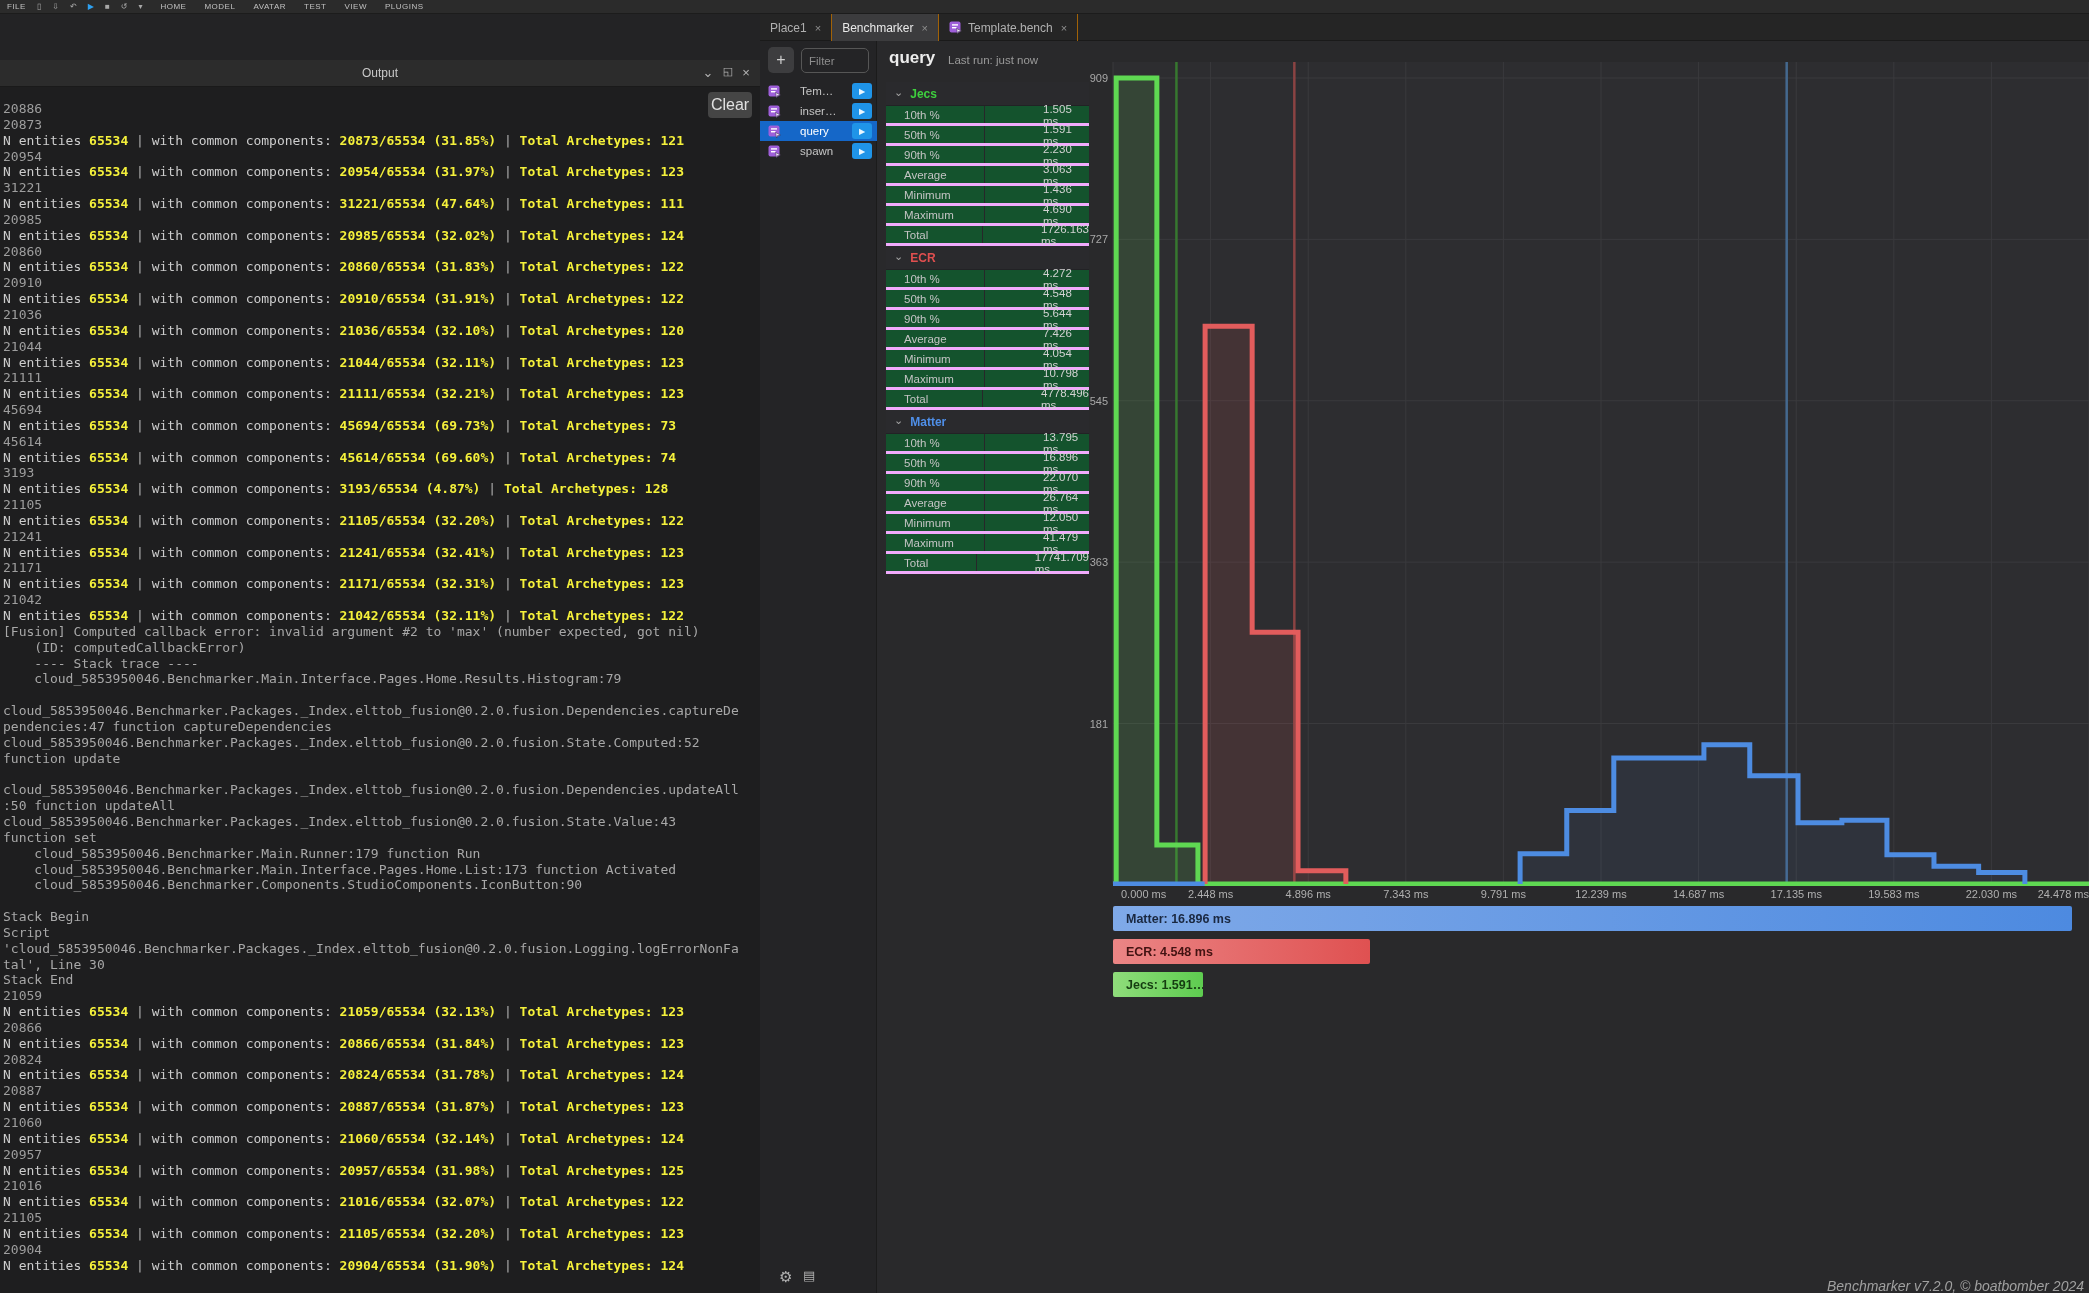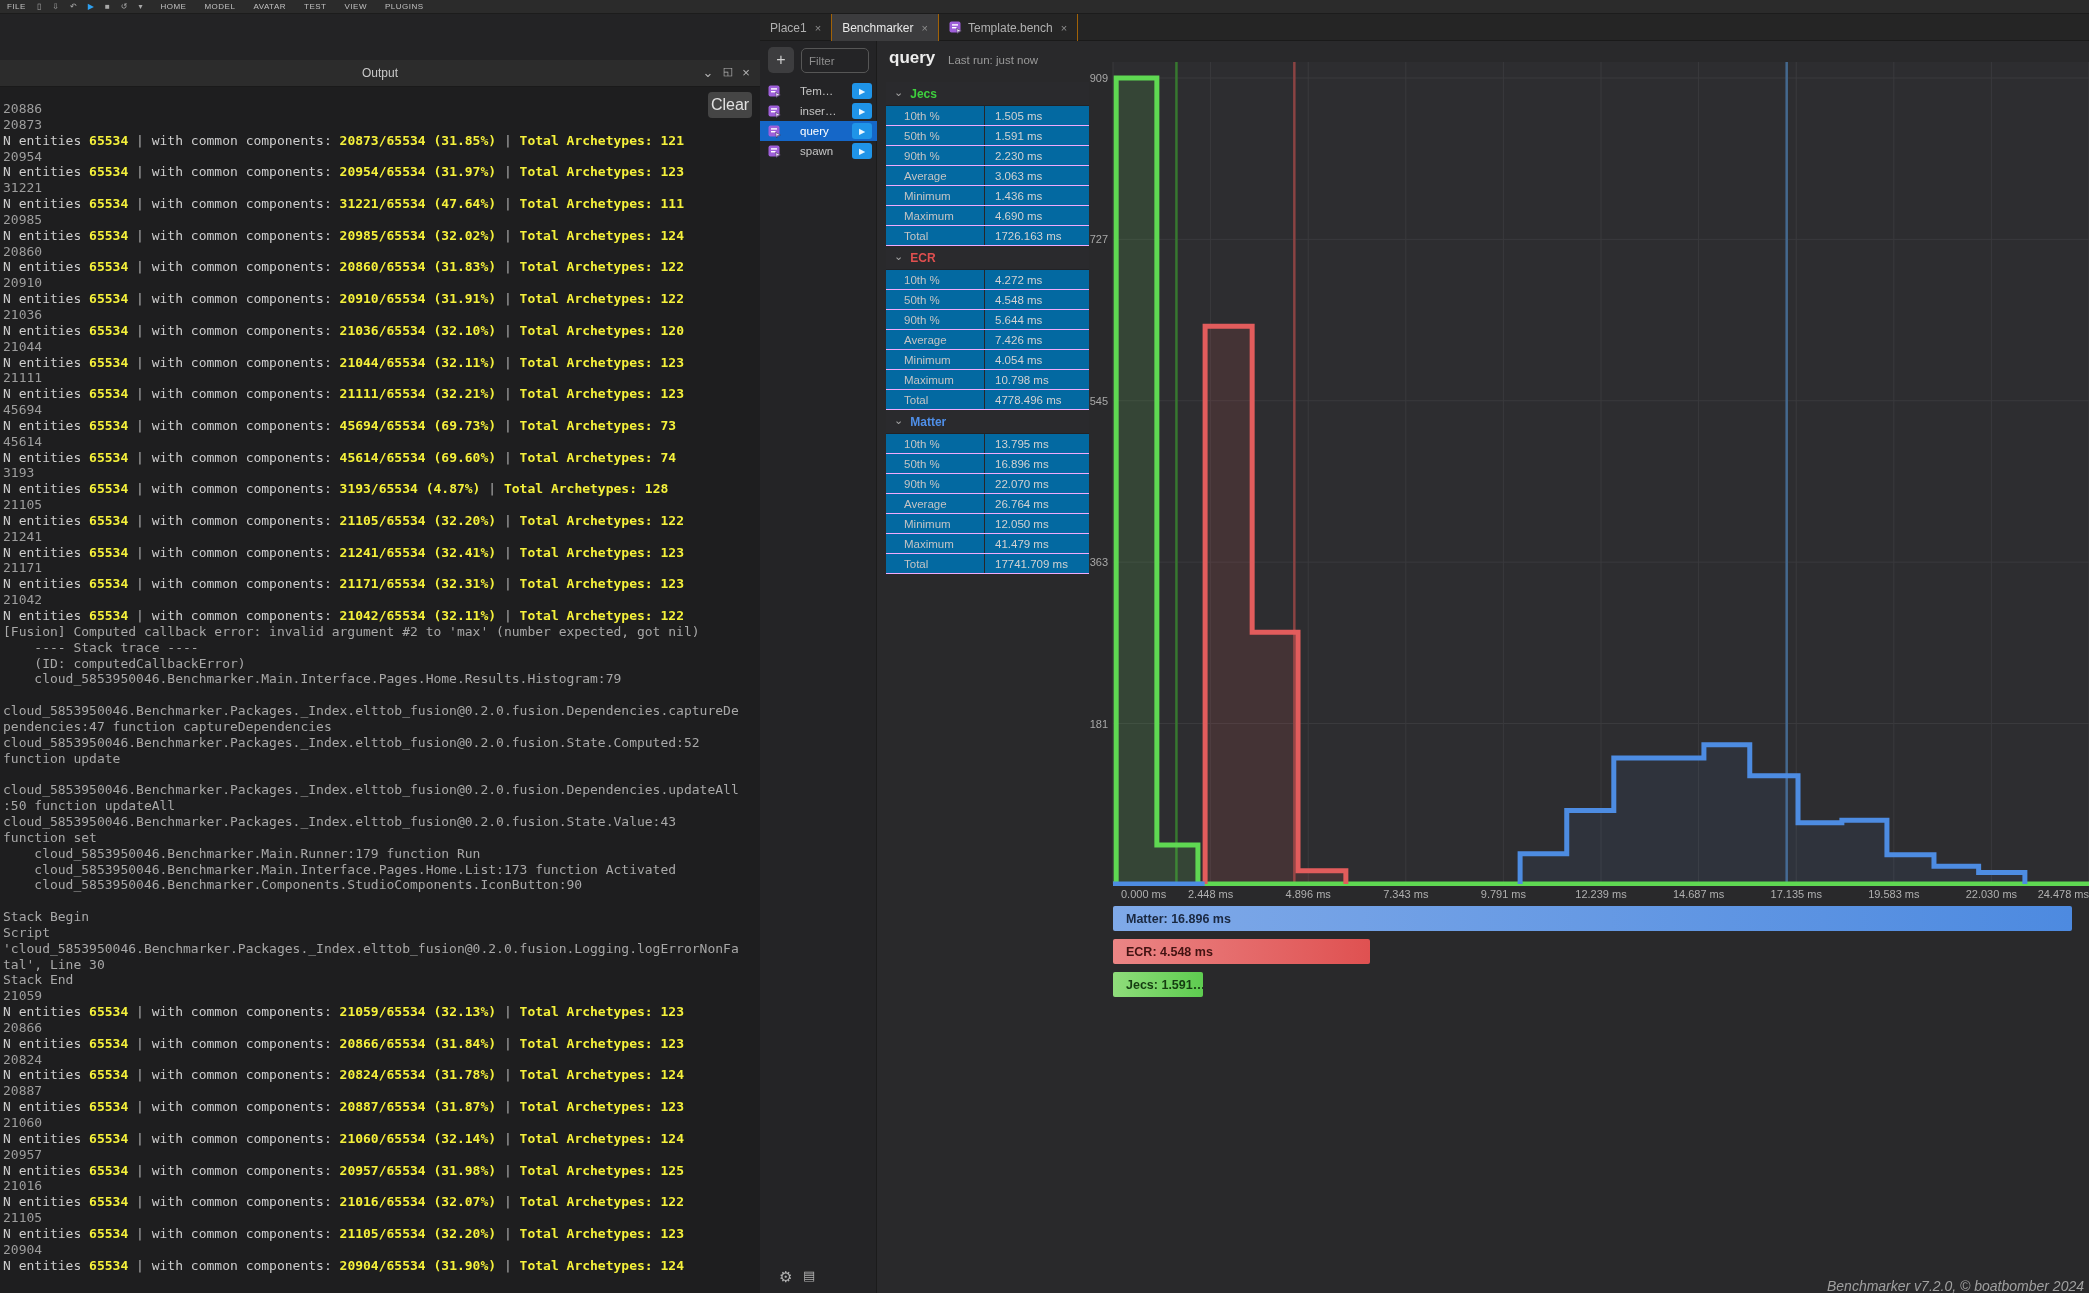--- a/index.html
+++ b/index.html
@@ -51,21 +51,21 @@
 
   
   .result-title { position:absolute; left:129px; top:7px; color:#ececec; font-size:17px; font-weight:bold; }
   .result-lastrun { position:absolute; left:188px; top:13px; color:#9a9a9a; font-size:11.5px; }
 
   
   .stats-panel { position:absolute; left:126px; top:41px; width:203px; }
   .stat-header { height:24px; background:#2a2a2d; border-bottom:1px solid #222225; display:flex; align-items:center; padding-left:8px; cursor:pointer; }
   .stat-header .chev { color:#a5a5a5; font-size:11px; margin-right:7px; margin-top:-3px; }
   .stat-header .sname { font-size:12px; font-weight:bold; }
-  .stat-row { height:20px; background:#0369a1; border-bottom:1px solid #f0abfc; display:flex; font-size:11.5px; }
+  .stat-row { height:20px; background:#14532d; border-bottom:3px solid #f0abfc; display:flex; font-size:11.5px;gap:48px; }
   .stat-row .slabel { width:99px; color:#c4c4c4; padding-left:18px; border-right:1px solid #27272a; display:flex; align-items:center; }
   .stat-row .svalue { flex:1; color:#d2d2d2; padding-left:10px; display:flex; align-items:center; }
 
   
   .chart-root { position:absolute; left:329px; top:14px; width:1000px; height:831px; }
   .x-ticks { position:absolute; left:329px; top:847px; width:1000px; height:15px; }
   .x-ticks span { position:absolute; top:0; width:90px; color:#b0b0b0; font-size:11px; text-align:center; }
   .legend { position:absolute; left:353px; top:865px; width:976px; }
   .legend-bar { height:25px; border-radius:2px; margin-bottom:8px; display:flex; align-items:center; padding-left:13px; font-size:12.5px; font-weight:bold; cursor:pointer; white-space:nowrap; overflow:hidden; }
 
@@ -119,22 +119,22 @@
         <div class="oline"><span class="g">N entities </span><span class="y">65534</span><span class="sep"> | </span><span class="g">with common components: </span><span class="y">3193/65534 (4.87%)</span><span class="sep"> | </span><span class="y">Total Archetypes: 128</span></div>
         <div class="oline dim">21105</div>
         <div class="oline"><span class="g">N entities </span><span class="y">65534</span><span class="sep"> | </span><span class="g">with common components: </span><span class="y">21105/65534 (32.20%)</span><span class="sep"> | </span><span class="y">Total Archetypes: 122</span></div>
         <div class="oline dim">21241</div>
         <div class="oline"><span class="g">N entities </span><span class="y">65534</span><span class="sep"> | </span><span class="g">with common components: </span><span class="y">21241/65534 (32.41%)</span><span class="sep"> | </span><span class="y">Total Archetypes: 123</span></div>
         <div class="oline dim">21171</div>
         <div class="oline"><span class="g">N entities </span><span class="y">65534</span><span class="sep"> | </span><span class="g">with common components: </span><span class="y">21171/65534 (32.31%)</span><span class="sep"> | </span><span class="y">Total Archetypes: 123</span></div>
         <div class="oline dim">21042</div>
         <div class="oline"><span class="g">N entities </span><span class="y">65534</span><span class="sep"> | </span><span class="g">with common components: </span><span class="y">21042/65534 (32.11%)</span><span class="sep"> | </span><span class="y">Total Archetypes: 122</span></div>
         <div class="oline">[Fusion] Computed callback error: invalid argument #2 to 'max' (number expected, got nil)</div>
+        <div class="oline">    (ID: computedCallbackError)</div>
         <div class="oline">    ---- Stack trace ----</div>
-        <div class="oline">    (ID: computedCallbackError)</div>
         <div class="oline">    cloud_5853950046.Benchmarker.Main.Interface.Pages.Home.Results.Histogram:79</div>
         <div class="oline">&nbsp;</div>
         <div class="oline">cloud_5853950046.Benchmarker.Packages._Index.elttob_fusion@0.2.0.fusion.Dependencies.captureDe</div>
         <div class="oline">pendencies:47 function captureDependencies</div>
         <div class="oline">cloud_5853950046.Benchmarker.Packages._Index.elttob_fusion@0.2.0.fusion.State.Computed:52</div>
         <div class="oline">function update</div>
         <div class="oline">&nbsp;</div>
         <div class="oline">cloud_5853950046.Benchmarker.Packages._Index.elttob_fusion@0.2.0.fusion.Dependencies.updateAll</div>
         <div class="oline">:50 function updateAll</div>
         <div class="oline">cloud_5853950046.Benchmarker.Packages._Index.elttob_fusion@0.2.0.fusion.State.Value:43</div>

